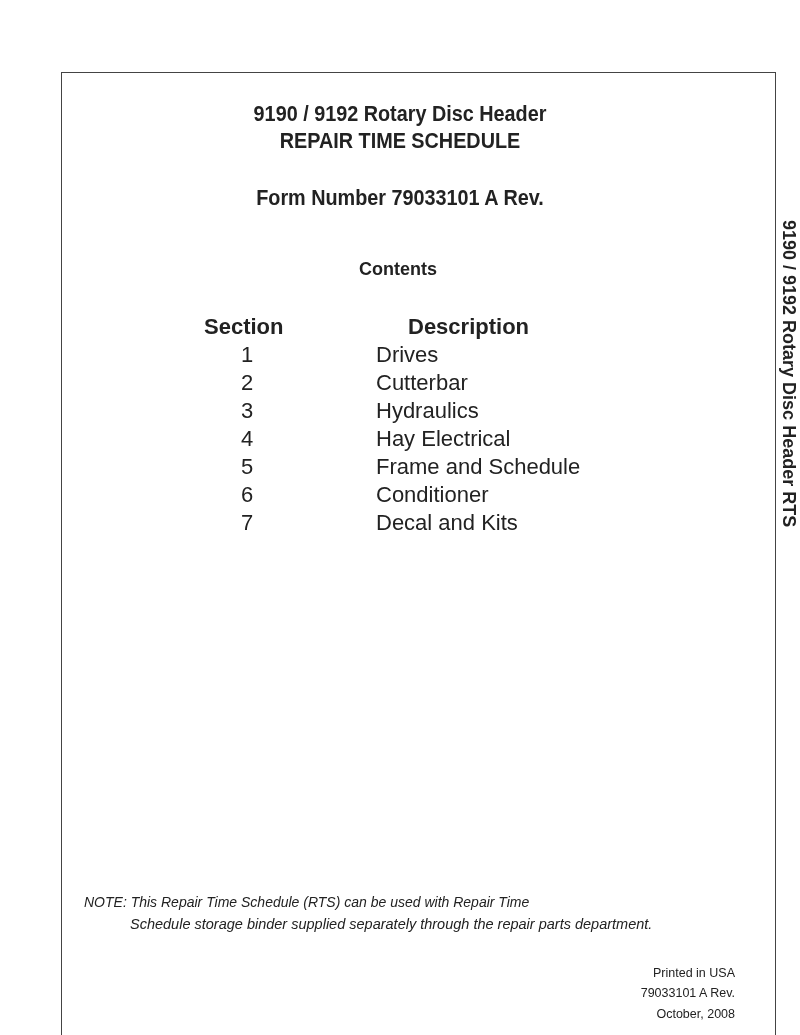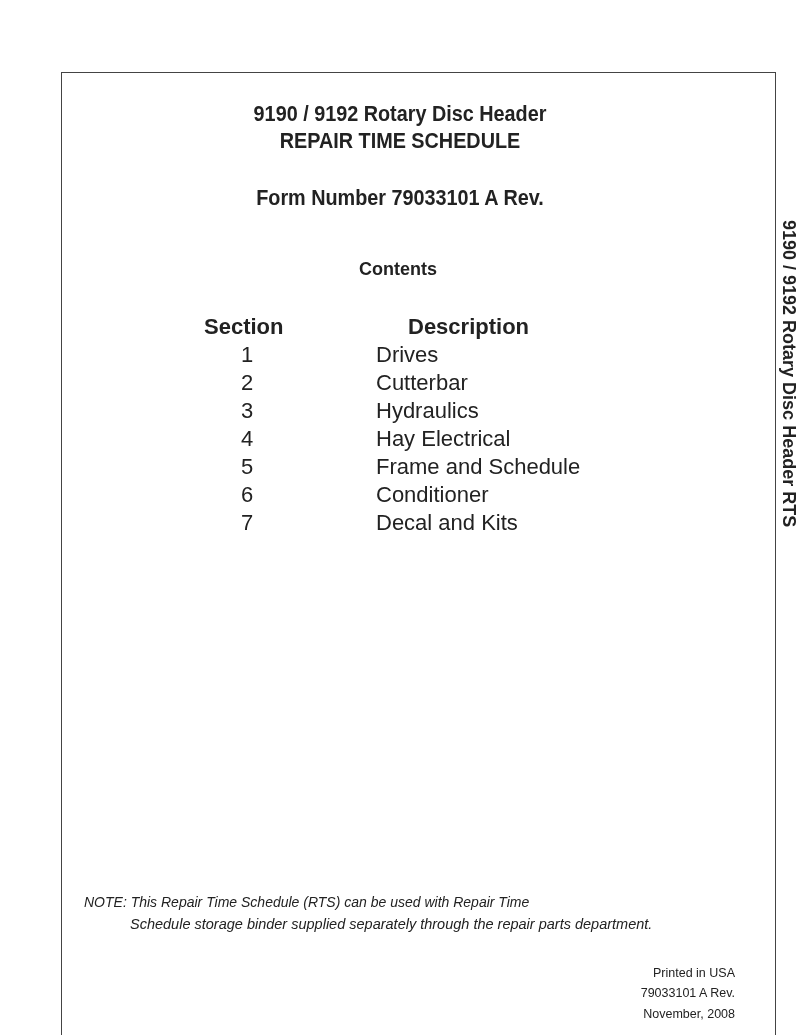--- a/index.html
+++ b/index.html
@@ -79,14 +79,14 @@
   <span class="num">7</span>
   <span class="desc">Decal and Kits</span>
 </div>
 
 <div class="side">9190 / 9192 Rotary Disc Header  RTS</div>
 
 <div class="note1">NOTE: This Repair Time Schedule (RTS) can be used with Repair Time</div>
 <div class="note2">Schedule storage binder  supplied separately through the repair parts department.</div>
 
 <div class="foot f1">79033101 A Rev.</div>
-<div class="foot f2">November, 2008</div>
+<div class="foot f2">October, 2008</div>
 <div class="foot f3">Printed in USA</div>
 
 </body></html>

